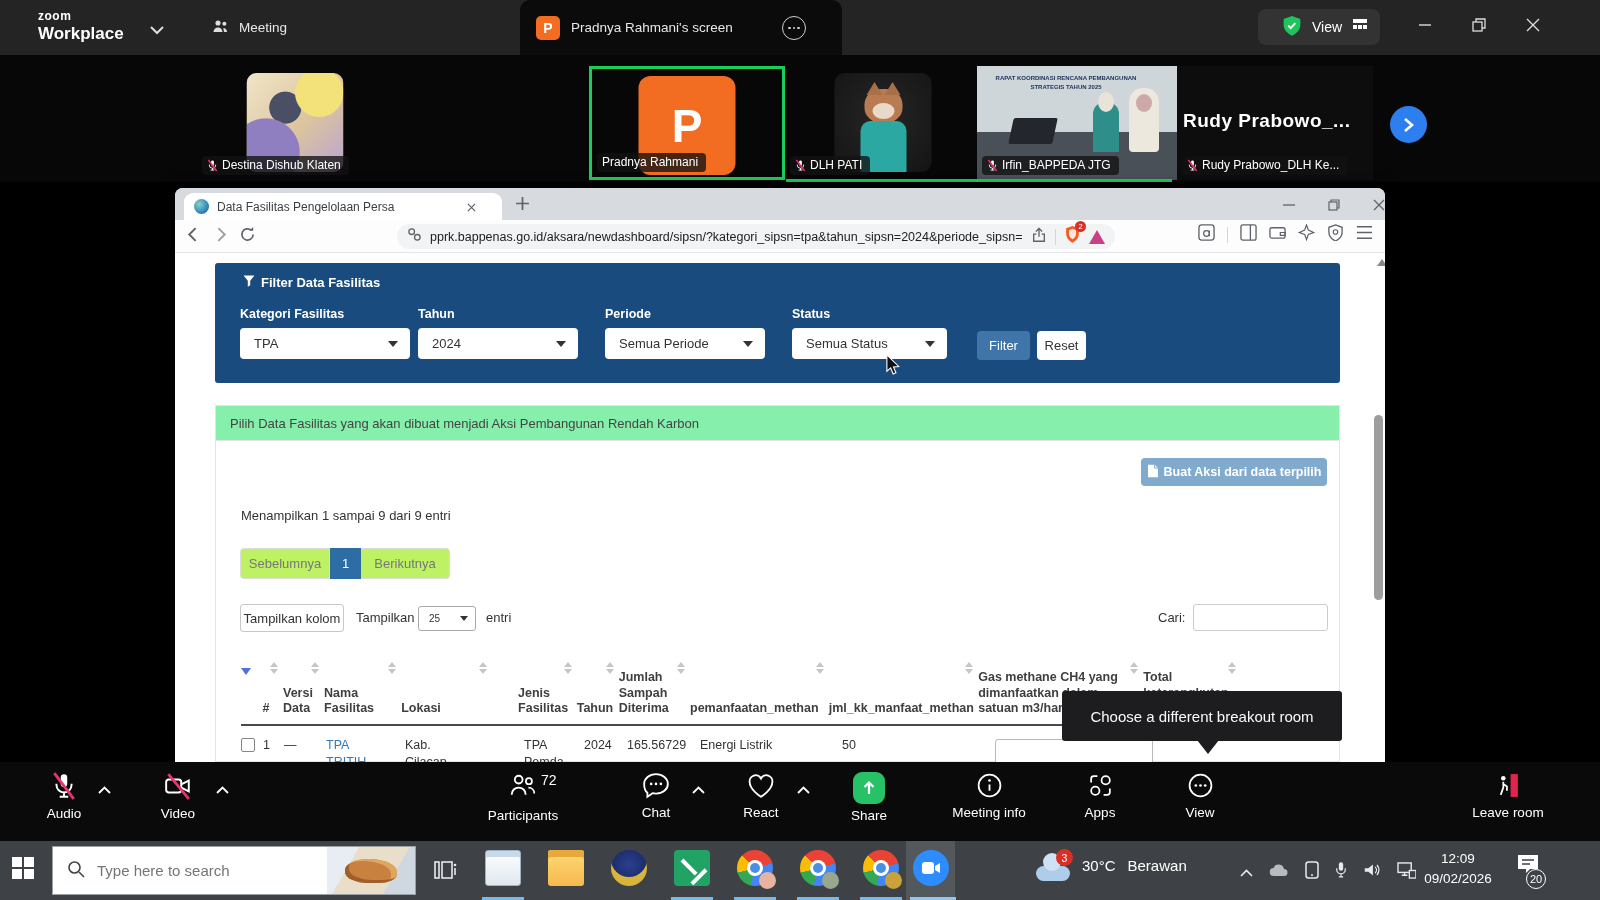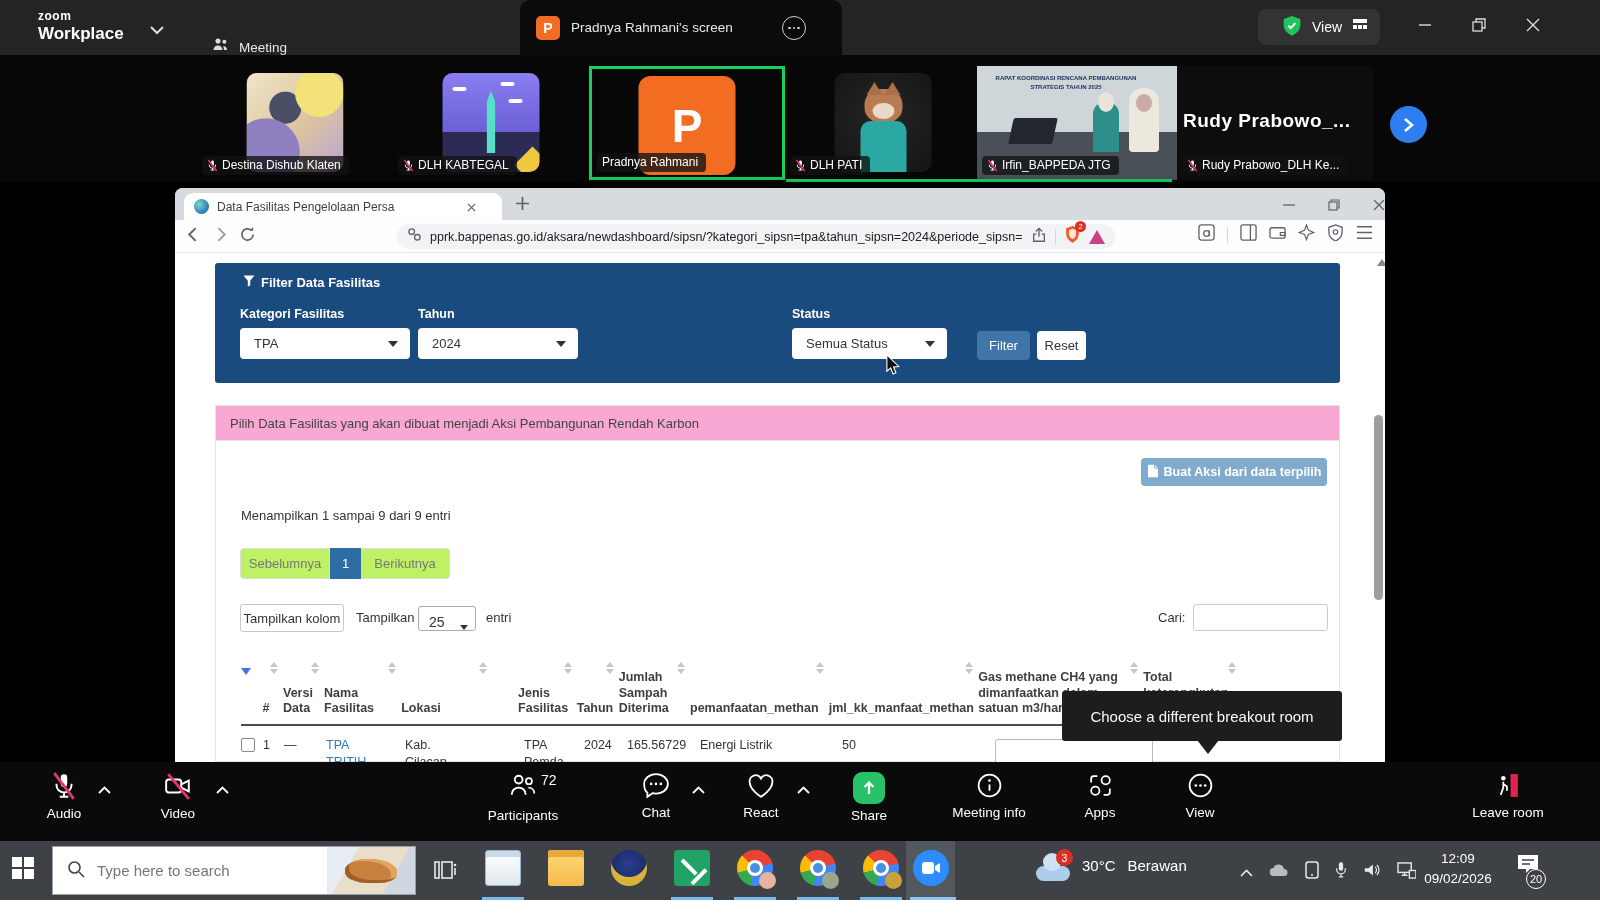--- a/index.html
+++ b/index.html
@@ -7,21 +7,21 @@
   body { font-family:"Liberation Sans", sans-serif; }
   .stage { position:relative; width:1600px; height:900px; background:#000; overflow:hidden; }
 
   
   .topbar { position:absolute; left:0; top:0; width:1600px; height:55px; background:#242424; }
   .brand { position:absolute; left:38px; top:9px; color:#fff; }
   .brand .b1 { font-size:12px; font-weight:bold; letter-spacing:.5px; }
   .brand .b2 { font-size:17px; font-weight:bold; margin-top:1px; }
   .brand-chev { position:absolute; left:150px; top:21px; }
   .top-tab { position:absolute; top:0; height:55px; display:flex; align-items:center; color:#e8e8e8; font-size:13.5px; }
-  .tab-meeting { left:212px; gap:9px;align-items:flex-end; }
+  .tab-meeting { left:212px; gap:9px; }
   .tab-screen { left:520px; width:322px; background:#0b0b0b; border-radius:10px 10px 0 0; padding-left:16px; gap:11px; }
   .p-sq { width:24px; height:24px; border-radius:5px; background:#f26d21; color:#fff; font-weight:bold; font-size:14px; display:flex; align-items:center; justify-content:center; }
   .ellipsis-btn { position:absolute; left:782px; top:16px; width:24px; height:24px; border:1.5px solid #cfcfcf; border-radius:50%; display:flex; align-items:center; justify-content:center; gap:2px; }
   .ellipsis-btn i { width:2.5px; height:2.5px; background:#cfcfcf; border-radius:50%; }
   .view-pill { position:absolute; left:1258px; top:9px; width:122px; height:36px; background:#333333; border-radius:8px; display:flex; align-items:center; gap:10px; padding:0 24px; color:#fff; font-size:14px; }
   .winbtns { position:absolute; top:18px; display:flex; gap:40px; left:1418px; }
 
   
   .strip { position:absolute; left:0; top:55px; width:1600px; height:127px; background:#070707; }
   .tile { position:absolute; top:11px; width:196px; height:114px; }
@@ -75,33 +75,33 @@
 
   .filter-panel { position:absolute; left:40px; top:10px; width:1125px; height:120px; background:#1a4b7f; border-radius:3px; color:#fff; }
   .fp-title { position:absolute; left:28px; top:12px; display:flex; align-items:center; gap:6px; font-size:13px; font-weight:bold; }
   .ffield { position:absolute; top:44px; }
   .ffield .flab { font-size:12.5px; font-weight:bold; margin-bottom:7px; }
   .fselect { height:31px; background:#fff; border-radius:4px; color:#333; font-size:13px; display:flex; align-items:center; padding:0 12px 0 14px; justify-content:space-between; }
   .sel-caret { width:0; height:0; border-left:5px solid transparent; border-right:5px solid transparent; border-top:6px solid #333; }
   .btn-filter { position:absolute; left:762px; top:68px; width:53px; height:29px; background:#3f75a9; border-radius:4px; color:#fff; font-size:13px; display:flex; align-items:center; justify-content:center; }
   .btn-reset { position:absolute; left:822px; top:68px; width:49px; height:29px; background:#fff; border-radius:4px; color:#333; font-size:13px; display:flex; align-items:center; justify-content:center; }
 
-  .section-bar { position:absolute; left:40px; top:152px; width:1125px; height:36px; background:#f9a8d4; border:1px solid #e4e4e4; display:flex; align-items:center; padding-left:14px; font-size:13px; color:#444; }
+  .section-bar { position:absolute; left:40px; top:152px; width:1125px; height:36px; background:#86efac; border:1px solid #e4e4e4; display:flex; align-items:center; padding-left:14px; font-size:13px; color:#444; }
   .card { position:absolute; left:40px; top:188px; width:1125px; height:321px; background:#fff; border:1px solid #e4e4e4; border-top:none; }
   .btn-buat { position:absolute; left:925px; top:17px; width:186px; height:28px; background:#80abce; border-radius:4px; color:#fff; font-size:12.5px; font-weight:bold; display:flex; align-items:center; justify-content:center; gap:5px; }
   .showing { position:absolute; left:25px; top:67px; font-size:13px; color:#333; }
   .pager { position:absolute; left:24px; top:107px; display:flex; font-size:13px; }
   .pg { height:31px; border:1px solid #ddd; display:flex; align-items:center; justify-content:center; background:#bef264; color:#777; }
   .pg.prev { width:90px; border-radius:4px 0 0 4px; }
   .pg.cur { width:31px; background:#2e6da4; border-color:#2e6da4; color:#fff; }
   .pg.next { width:89px; border-radius:0 4px 4px 0; border-left:none; }
   .ctl-row { position:absolute; left:0; top:163px; width:100%; height:30px; font-size:13px; color:#333; }
   .btn-cols { position:absolute; left:24px; top:0; width:104px; height:28px; border:1px solid #c8c8c8; border-radius:3px; background:#fff; display:flex; align-items:center; justify-content:center; }
   .lbl-tamp { position:absolute; left:140px; top:6px; }
-  .sel-25 { position:absolute; left:202px; top:2px; width:58px; height:25px; border:1px solid #aaa; border-radius:3px; background:#fff; display:flex; align-items:flex-end; justify-content:space-between; padding:0 7px 0 10px; font-size:14px; }
+  .sel-25 { position:absolute; left:202px; top:2px; width:58px; height:25px; border:1px solid #aaa; border-radius:3px; background:#fff; display:flex; align-items:center; justify-content:space-between; padding:0 7px 0 10px; font-size:10px; }
   .sel-25 .sel-caret { border-top-width:5px; border-left-width:4px; border-right-width:4px; }
   .lbl-entri { position:absolute; left:270px; top:6px; }
   .lbl-cari { position:absolute; left:942px; top:6px; }
   .inp-cari { position:absolute; left:977px; top:0; width:135px; height:27px; border:1px solid #ccc; border-radius:3px; background:#fff; }
 
   .thead { position:absolute; left:25px; top:209px; width:1000px; height:76px; display:flex; align-items:flex-end; padding-bottom:7px; border-bottom:2px solid #4a4a4a; }
   .th { position:relative; height:100%; display:flex; align-items:flex-end; font-size:12.5px; font-weight:600; color:#3f3f3f; line-height:1.25; }
   .sort { position:absolute; right:5px; top:12px; display:flex; flex-direction:column; gap:2px; opacity:.55; }
   .sort i { width:0; height:0; border-left:4px solid transparent; border-right:4px solid transparent; display:block; }
   .sort .up { border-bottom:5px solid #999; }
@@ -235,37 +235,20 @@
       <div class="avatar-sq av-destina"></div>
       <div class="plabel">
         <svg width="11" height="13" viewBox="0 0 24 26">
             <rect x="9" y="2" width="6" height="12" rx="3" fill="#fff"></rect>
             <path d="M5 11v1a7 7 0 0 0 14 0v-1M12 19v4M8 23h8" fill="none" stroke="#fff" stroke-width="2"></path>
             <line x1="3" y1="1" x2="21" y2="25" stroke="#e8336d" stroke-width="3"></line>
           </svg>
         <span>Destina Dishub Klaten</span>
       </div>
     </div>
-    <div class="tile" style="left:393px;">
-      <div class="avatar-sq av-city">
-        <div class="cloud" style="left:10px; top:14px;"></div>
-          <div class="cloud" style="left:58px; top:9px;"></div>
-          <div class="cloud" style="left:66px; top:26px;"></div>
-        <div class="tower"></div>
-          <div class="corner"></div>
-      </div>
-      <div class="plabel">
-        <svg width="11" height="13" viewBox="0 0 24 26">
-            <rect x="9" y="2" width="6" height="12" rx="3" fill="#fff"></rect>
-            <path d="M5 11v1a7 7 0 0 0 14 0v-1M12 19v4M8 23h8" fill="none" stroke="#fff" stroke-width="2"></path>
-            <line x1="3" y1="1" x2="21" y2="25" stroke="#e8336d" stroke-width="3"></line>
-          </svg>
-        <span>DLH KABTEGAL</span>
-      </div>
-    </div>
     <div class="tile active" style="left:589px;">
       <div class="avatar-sq av-p">P</div>
       <div class="plabel">
         <span>Pradnya Rahmani</span>
       </div>
     </div>
     <div class="tile" style="left:785px;">
       <div class="avatar-sq av-cat">
         <div class="cat-head"></div>
           <div class="cat-face"></div>
@@ -417,20 +400,27 @@
           <div class="flab">Kategori Fasilitas</div>
           <div class="fselect" style="width:170px;">
             <span>TPA</span>
               <span class="sel-caret"></span>
           </div>
         </div>
         <div class="ffield" style="left:203px;">
           <div class="flab">Tahun</div>
           <div class="fselect" style="width:160px;">
             <span>2024</span>
+              <span class="sel-caret"></span>
+          </div>
+        </div>
+        <div class="ffield" style="left:390px;">
+          <div class="flab">Periode</div>
+          <div class="fselect" style="width:160px;">
+            <span>Semua Periode</span>
               <span class="sel-caret"></span>
           </div>
         </div>
         <div class="ffield" style="left:577px;">
           <div class="flab">Status</div>
           <div class="fselect" style="width:155px;">
             <span>Semua Status</span>
               <span class="sel-caret"></span>
           </div>
         </div>

